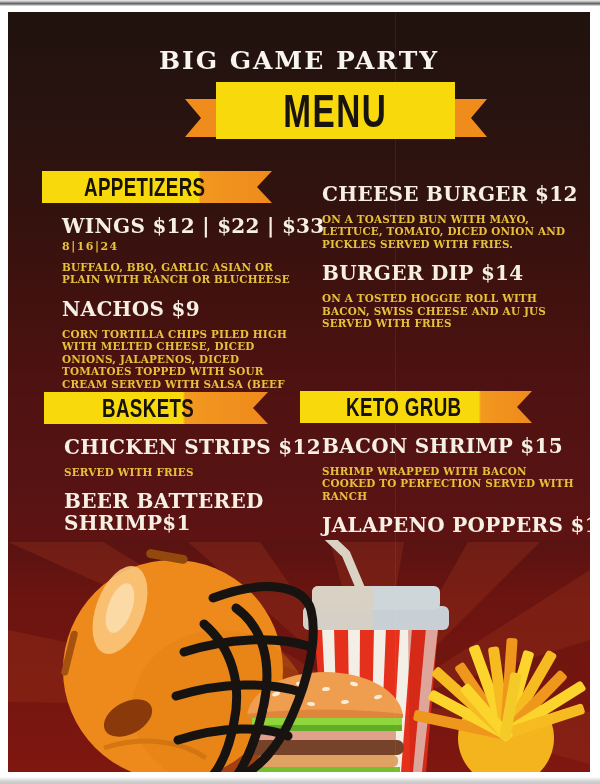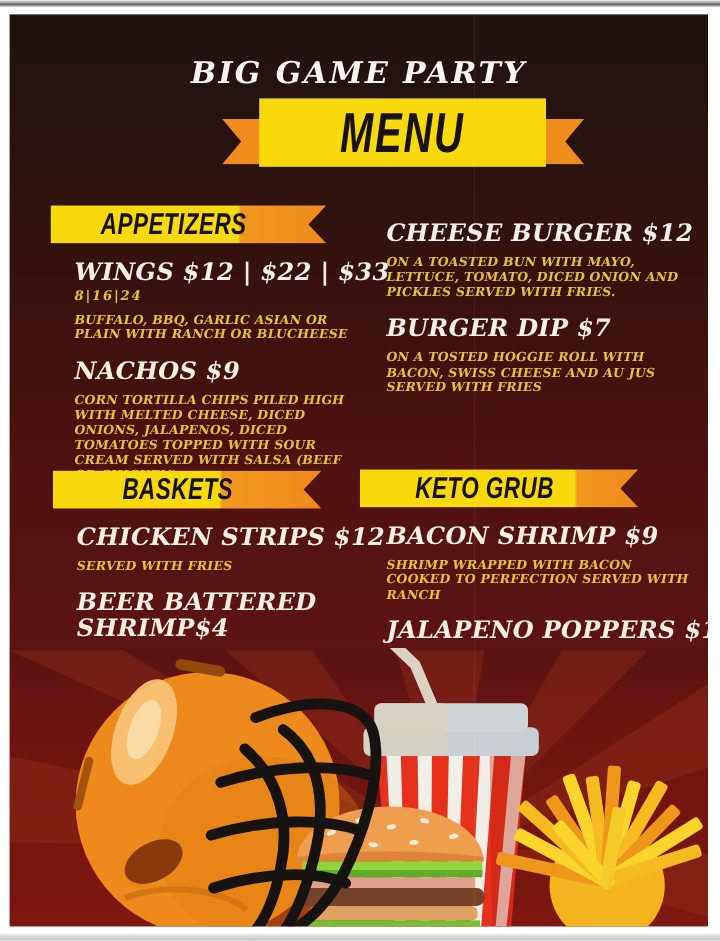--- a/index.html
+++ b/index.html
@@ -1,18 +1,18 @@
 <!DOCTYPE html>
 <html><head>
 <meta charset="utf-8">
 <style>
   html,body{margin:0;padding:0;}
   body{width:600px;height:784px;background:#ffffff;position:relative;overflow:hidden;
        font-family:"Liberation Sans", sans-serif;}
-  #screen{position:absolute;inset:0;width:600px;height:760px;background:#ffffff;font-style:italic;}
+  #screen{position:absolute;inset:0;width:600px;height:760px;background:#ffffff;}
 
   .scan-top{position:absolute;left:0;top:0;width:600px;height:6px;
     background:linear-gradient(180deg,#f2f2f2 0%,#9a9a9a 40%,#5f5f5f 60%,#e9e9e9 100%);}
   .scan-bottom{position:absolute;left:0;top:777px;width:600px;height:7px;
     background:linear-gradient(180deg,#ffffff 0%,#d2d2d2 60%,#c6c6c6 100%);}
 
   .flyer{position:absolute;left:8px;top:12px;width:582px;height:760px;overflow:hidden;
     background:linear-gradient(180deg,#20120d 0%,#271310 12%,#33120e 26%,#44110f 40%,
                #511212 52%,#581313 64%,#641410 76%,#731510 88%,#7c160f 100%);}
 
@@ -99,45 +99,45 @@
         <div class="item-desc">CORN TORTILLA CHIPS PILED HIGH WITH MELTED CHEESE, DICED ONIONS, JALAPENOS, DICED TOMATOES TOPPED WITH SOUR CREAM SERVED WITH SALSA (BEEF OR CHICKEN)</div>
       </div>
     </div>
 
     <div class="sec right" id="sec-grill">
       <div class="item">
         <div class="item-heading">CHEESE BURGER $12</div>
         <div class="item-desc">ON A TOASTED BUN WITH MAYO, LETTUCE, TOMATO, DICED ONION AND PICKLES SERVED WITH FRIES.</div>
       </div>
       <div class="item">
-        <div class="item-heading">BURGER DIP $7</div>
+        <div class="item-heading">BURGER DIP $14</div>
         <div class="item-desc">ON A TOSTED HOGGIE ROLL WITH BACON, SWISS CHEESE AND AU JUS SERVED WITH FRIES</div>
       </div>
     </div>
 
     <div class="sec" id="sec-baskets">
       <div class="banner">
         <span class="banner-label">BASKETS</span>
       </div>
       <div class="item">
         <div class="item-heading">CHICKEN STRIPS $12</div>
         <div class="item-desc">SERVED WITH FRIES</div>
       </div>
       <div class="item">
-        <div class="item-heading wrap">BEER BATTERED SHRIMP$4</div>
+        <div class="item-heading wrap">BEER BATTERED SHRIMP$1</div>
         <div class="item-desc">SERVED WITH FRIES</div>
       </div>
     </div>
 
     <div class="sec right" id="sec-keto">
       <div class="banner">
         <span class="banner-label">KETO GRUB</span>
       </div>
       <div class="item">
-        <div class="item-heading">BACON SHRIMP $9</div>
+        <div class="item-heading">BACON SHRIMP $15</div>
         <div class="item-desc">SHRIMP WRAPPED WITH BACON COOKED TO PERFECTION SERVED WITH RANCH</div>
       </div>
       <div class="item">
         <div class="item-heading">JALAPENO POPPERS $13</div>
         <div class="item-desc narrow">FRESH JALAPENOS STUFFED WITH CREAMCHEESE WRAPPWD WITH BACON</div>
       </div>
     </div>
 
     <svg class="art" viewBox="0 0 582 260" aria-hidden="true">
       <defs>

